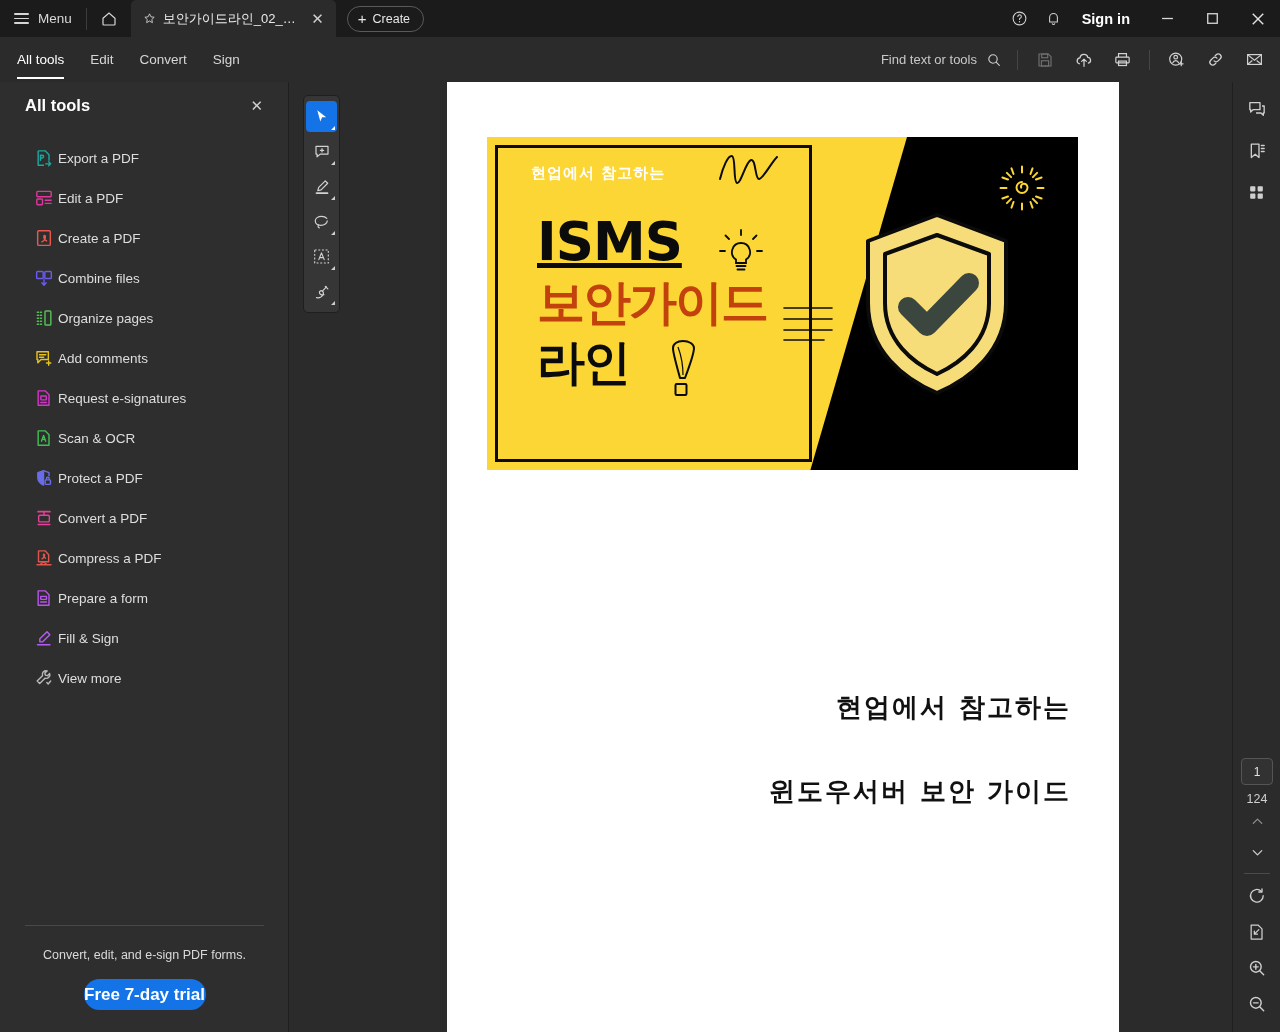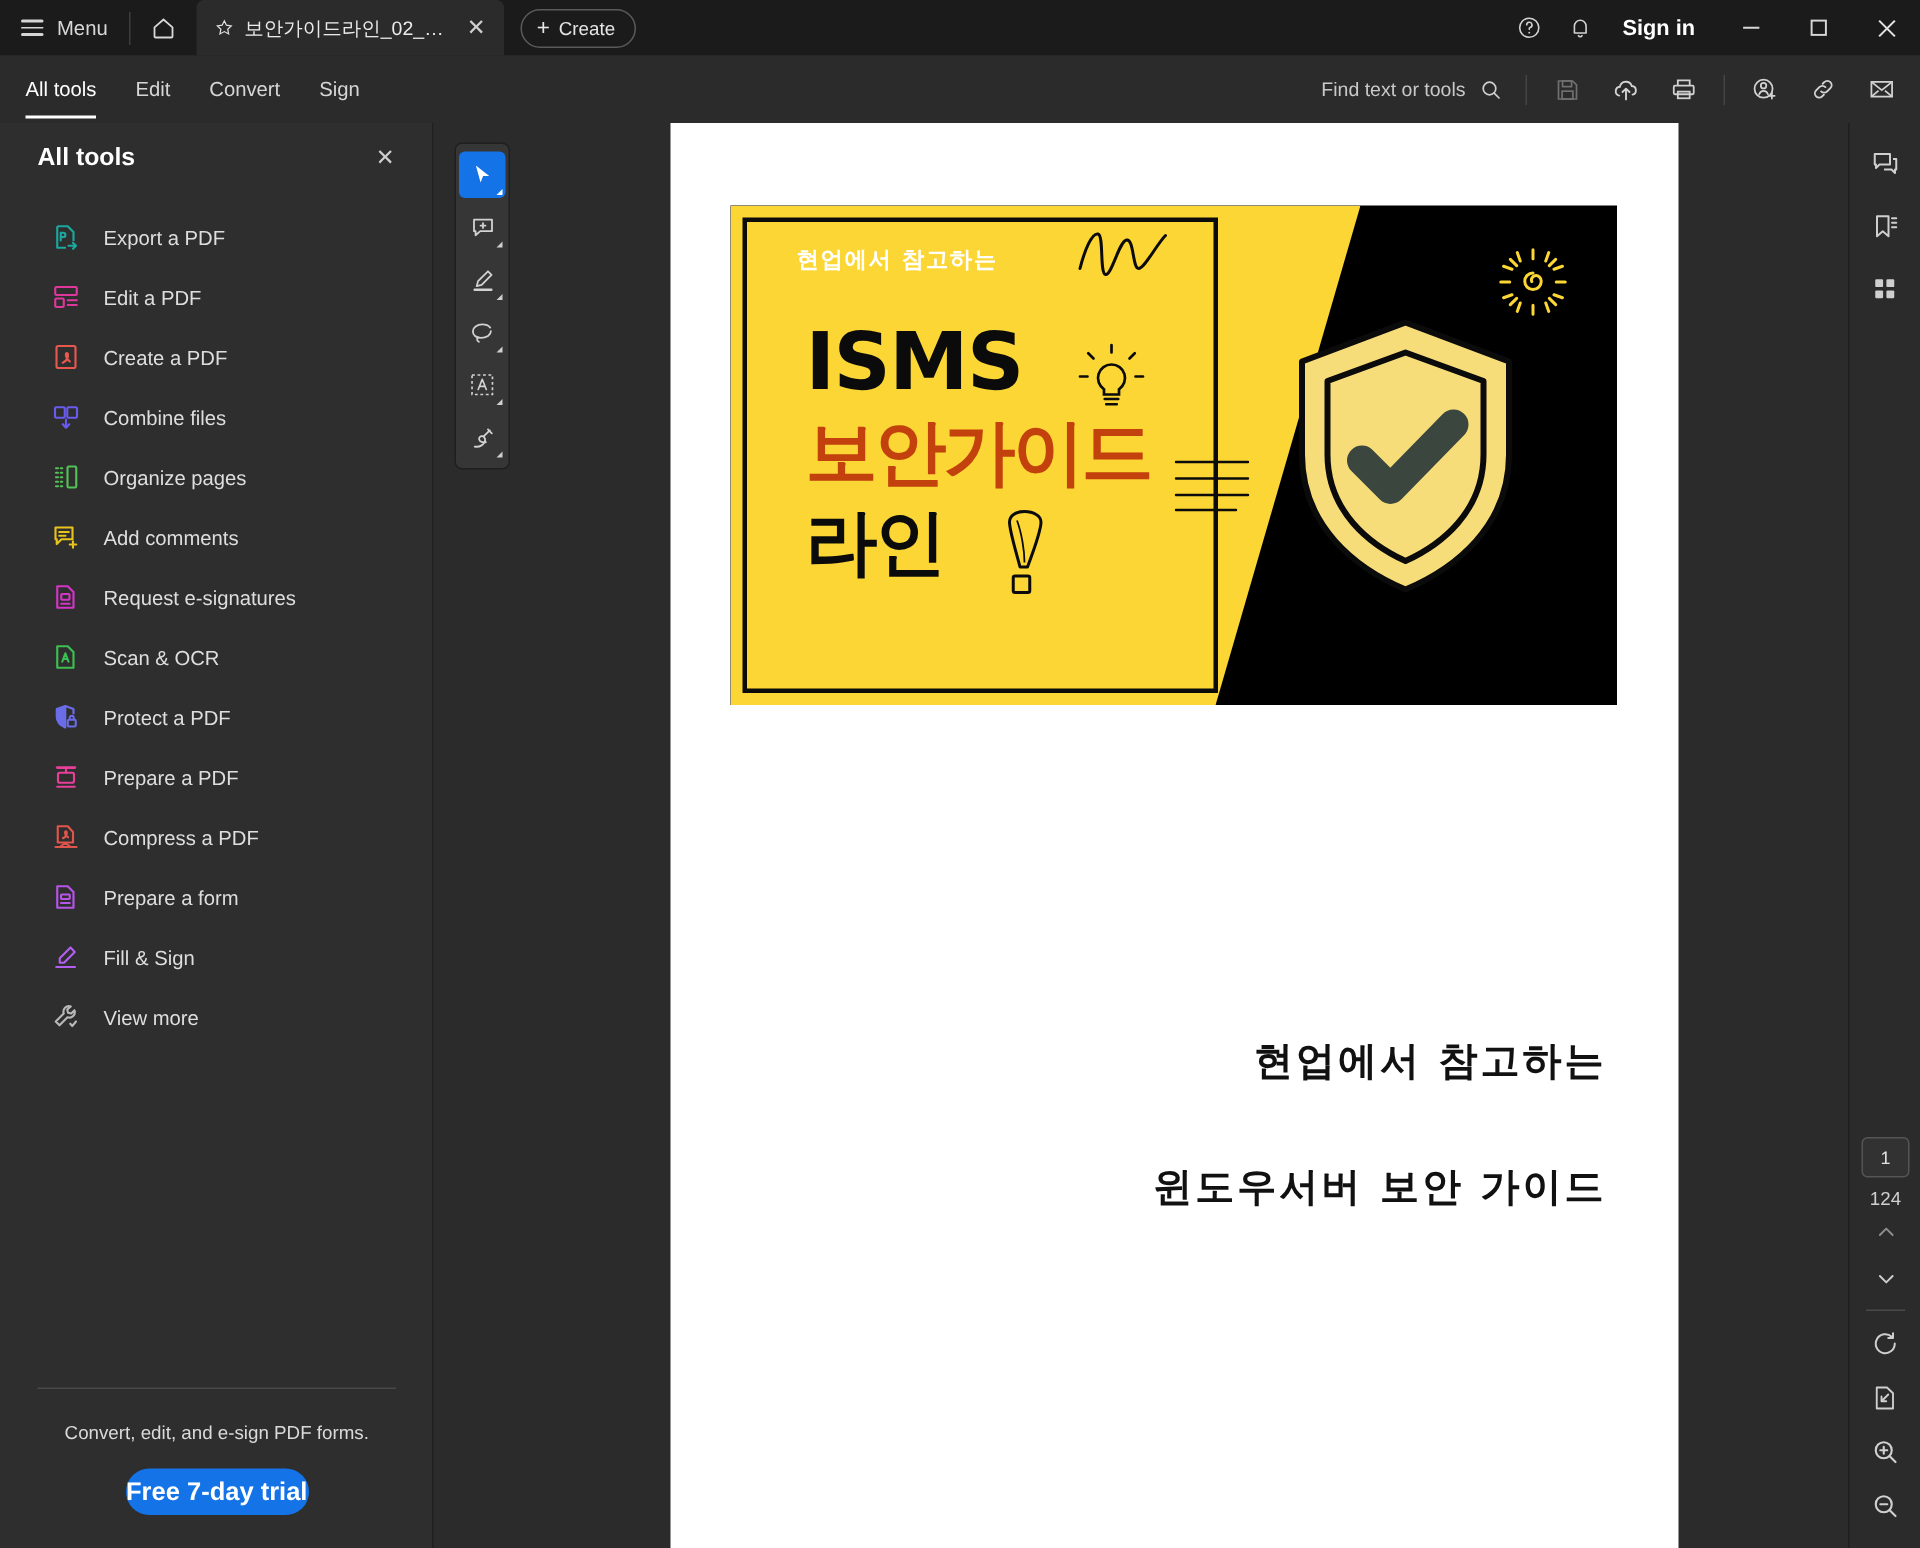--- a/index.html
+++ b/index.html
@@ -95,21 +95,21 @@
   .lp-head {
     display: flex; align-items: center; height: 46px; padding: 0 20px 0 25px;
   }
   .lp-title { color: #ffffff; font-size: 16.5px; font-weight: bold; }
   .lp-close {
     margin-left: auto; color: #cfcfcf; font-size: 15px; line-height: 1;
     padding: 4px 5px; cursor: pointer;
   }
   .tool-list { padding-top: 10px; }
   .tool-row {
-    display: flex; align-items: center; gap: 15px;
+    display: flex; align-items: center; gap: 4px;
     height: 40px; padding-left: 33px; cursor: pointer;
   }
   .tool-icon { width: 21px; height: 21px; display: flex; align-items: center; justify-content: center; flex: 0 0 21px; }
   .tool-label { color: #dedede; font-size: 13.5px; white-space: nowrap; }
 
   .lp-foot {
     position: absolute; left: 0; bottom: 0; width: 289px; padding: 0 25px 22px 25px;
   }
   .lp-divider { height: 1px; background: #484848; margin-bottom: 22px; }
   .lp-promo { color: #dadada; font-size: 12.5px; text-align: center; }
@@ -164,21 +164,21 @@
   }
   .cover-kicker {
     position: absolute; left: 44px; top: 27px;
     color: #ffffff; font-size: 15px; font-weight: bold; letter-spacing: 1px;
     font-family: "DejaVu Sans", sans-serif;
   }
   .cover-scribble { position: absolute; left: 228px; top: 12px; }
   .cover-h1 {
     position: absolute; left: 50px; top: 78px;
     color: #0b0b0b; font-size: 53px; font-weight: bold; letter-spacing: -1px;
-    font-family: "DejaVu Sans", sans-serif; line-height: 1;
+    font-family: "DejaVu Sans", sans-serif; line-height: 1; text-decoration: underline;
   }
   .cover-h2 {
     position: absolute; left: 50px; top: 140px;
     color: #c2410c; font-size: 48px; font-weight: bold; letter-spacing: -2px;
     font-family: "DejaVu Sans", sans-serif; line-height: 1.05;
     white-space: nowrap;
   }
   .cover-h3 {
     position: absolute; left: 50px; top: 200px;
     color: #0b0b0b; font-size: 48px; font-weight: bold; letter-spacing: -2px;
@@ -492,21 +492,21 @@
 
       <div class="tool-row">
         <span class="tool-icon">
           <svg width="20" height="20" viewBox="0 0 24 24" fill="none" stroke="#e8409a" stroke-width="1.7">
             <path d="M5 4.4h14" stroke-linecap="round" stroke-width="2.2"></path>
             <path d="M12 4.4v4" stroke-linecap="round"></path>
             <rect x="5.6" y="8.6" width="12.8" height="8" rx="1.4"></rect>
             <path d="M5 19.8h14" stroke-linecap="round"></path>
           </svg>
         </span>
-        <span class="tool-label">Prepare a PDF</span>
+        <span class="tool-label">Convert a PDF</span>
       </div>
 
       <div class="tool-row">
         <span class="tool-icon">
           <svg width="20" height="20" viewBox="0 0 24 24" fill="none" stroke="#e0554c" stroke-width="1.7">
             <path d="M5.4 3.4h8L17.6 8v8.4H5.4z" stroke-linejoin="round"></path>
             <path d="M9.6 13c2.2-1.1 3.2-3.1 3-4.8-.1-.9-1.1-1.1-1.3-.2-.2 1.4.9 3.3 2.4 4.2" stroke-linecap="round"></path>
             <path d="M3.6 20h16.8M8 19.2l3.4-2.4L14.8 19.2" stroke-linecap="round" stroke-linejoin="round"></path>
           </svg>
         </span>

